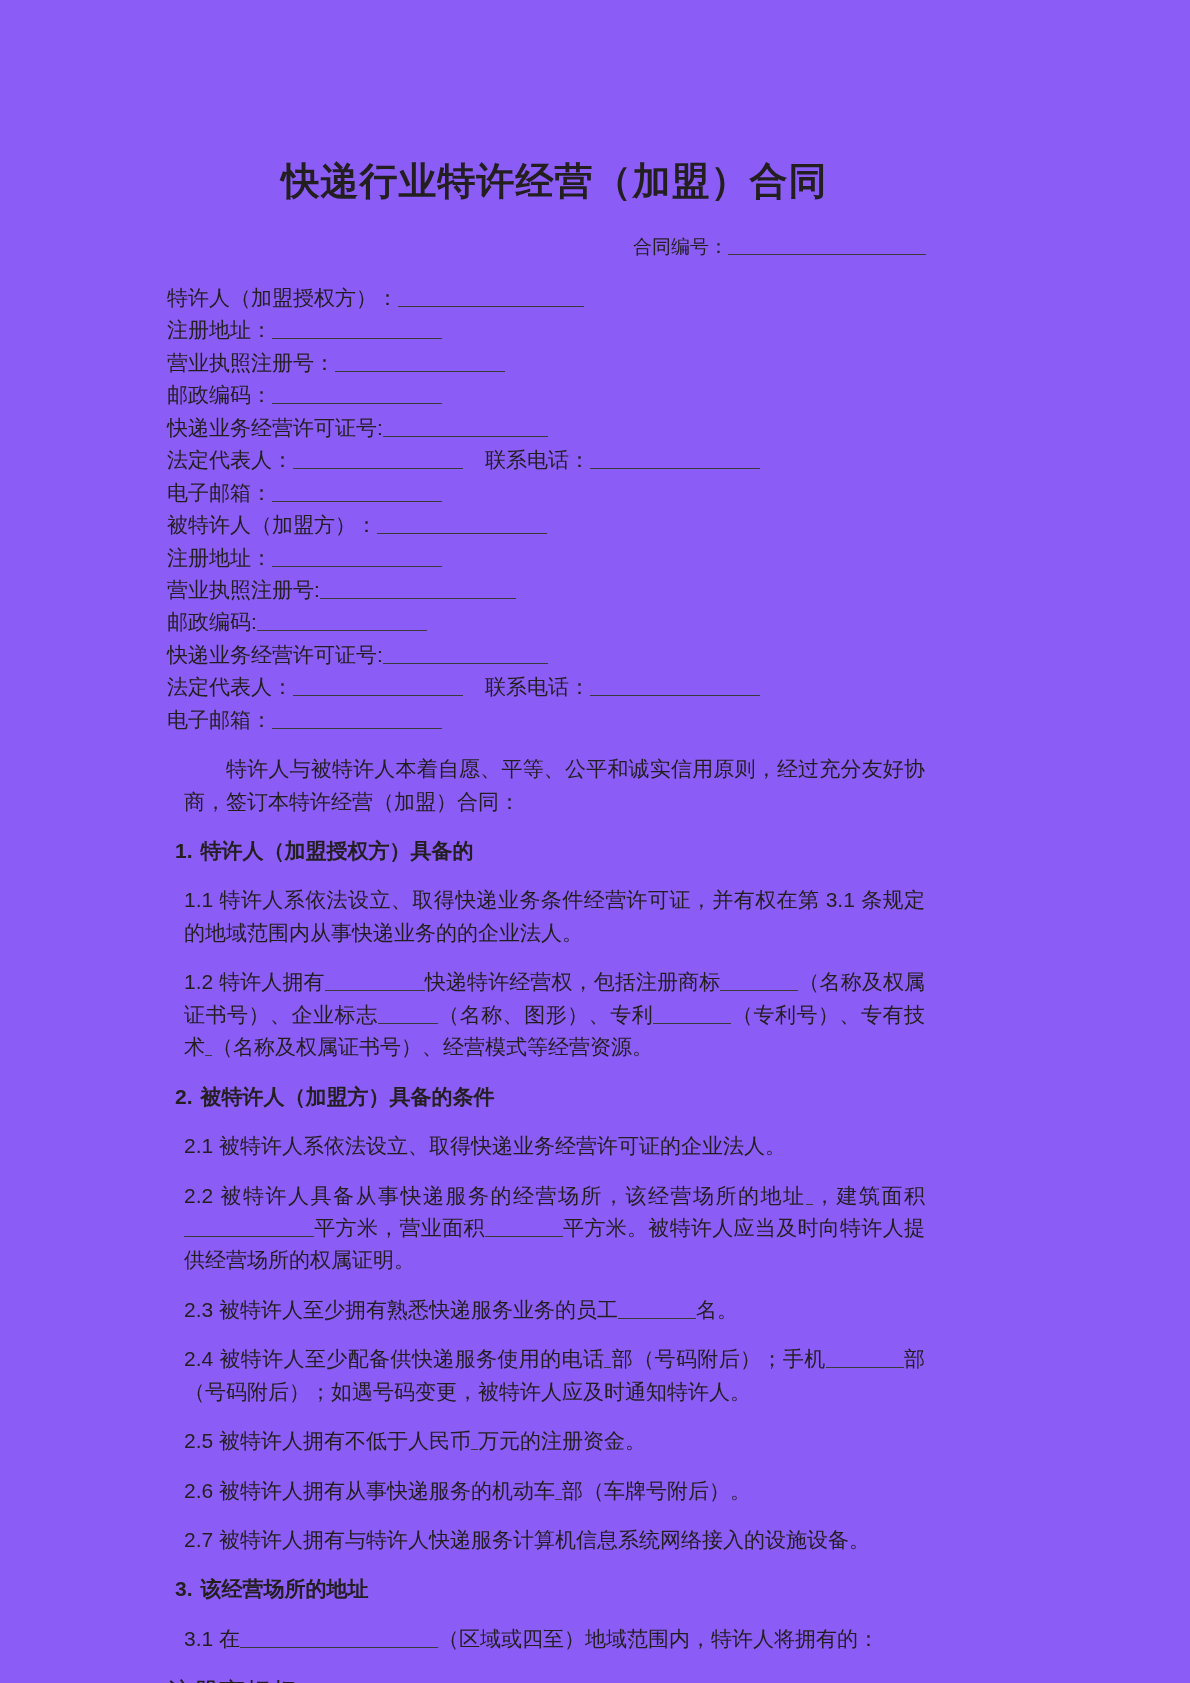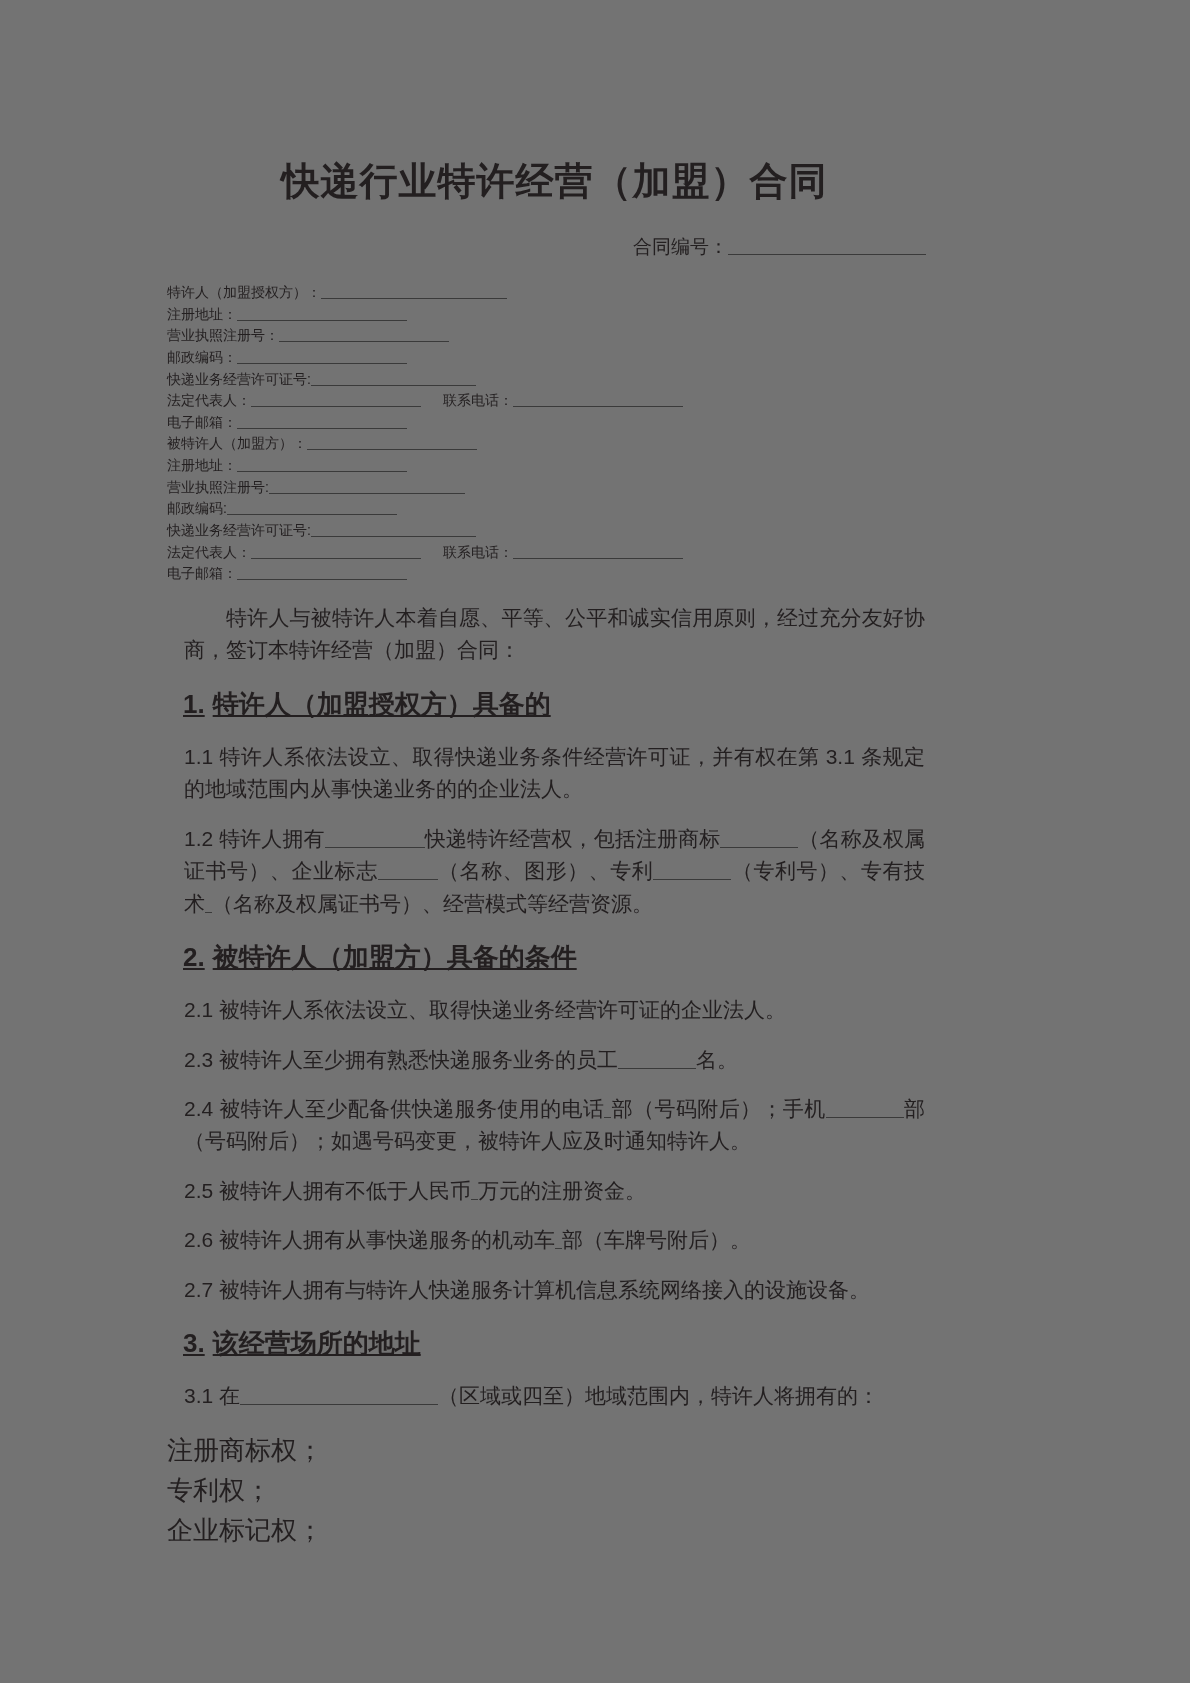--- a/index.html
+++ b/index.html
@@ -4,21 +4,21 @@
 <style>
   html, body {
     margin: 0;
     padding: 0;
     background: #ffffff;
   }
   .page {
     position: relative;
     width: 1190px;
     height: 1683px;
-    background: #737373;
+    background: #8b5cf6;
     margin: 0 auto;
     overflow: hidden;
     font-family: "Liberation Sans", "DejaVu Sans", sans-serif;
     color: #231f20;
     box-sizing: border-box;
   }
   .content {
     position: absolute;
     left: 167px;
     top: 0;
@@ -36,21 +36,21 @@
   }
   .contract-no {
     margin: 11px;
     padding-top: 16px;
     padding-left: 455px;
     font-size: 19px;
     line-height: 1.5;
     white-space: nowrap;
   }
   .field-line {
-    font-size: 14px;
+    font-size: 21px;
     line-height: 1.545;
     margin: 0;
     white-space: nowrap;
   }
   .fields-block {
     padding-top: 10px;
   }
   .blank {
     display: inline-block;
     border-bottom: 1.6px solid #3a3a3a;
@@ -69,25 +69,24 @@
   .gap-phone { display: inline-block; width: 22px; }
   .para {
     font-size: 21px;
     line-height: 1.545;
     margin: 17px;
     text-align: justify;
     text-justify: inter-ideograph;
   }
   .para.indent { text-indent: 2em; }
   .heading {
-    font-size: 26px;
+    font-size: 21px;
     line-height: 1.545;
-    margin: 16px;
+    margin: 8px;
     font-weight: 700;
-    text-decoration: underline;
   }
   .heading .num { margin-right: 8px; }
   .list-item {
     font-size: 26px;
     line-height: 1.545;
     margin: 0;
   }
 </style>
 </head>
 <body>
@@ -157,20 +156,21 @@
       </p>
       <p class="para">1.1 特许人系依法设立、取得快递业务条件经营许可证，并有权在第 3.1 条规定的地域范围内从事快递业务的的企业法人。</p>
       <p class="para"><span>1.2 特许人拥有</span><span class="blank b-md"></span><span>快递特许经营权，包括注册商标</span><span class="blank b-sm"></span><span>（名称及权属证书号）、企业标志</span><span class="blank b-xs"></span><span>（名称、图形）、专利</span><span class="blank b-sm"></span><span>（专利号）、专有技术</span><span class="blank b-tiny"></span><span>（名称及权属证书号）、经营模式等经营资源。</span></p>
     </div>
 
     <div>
       <p class="heading">
         <span class="num">2.</span><span>被特许人（加盟方）具备的条件</span>
       </p>
       <p class="para">2.1 被特许人系依法设立、取得快递业务经营许可证的企业法人。</p>
+      <p class="para"><span>2.2  被特许人具备从事快递服务的经营场所，该经营场所的地址</span><span class="blank b-tiny"></span><span>，建筑面积</span><span class="blank b-lg"></span><span>平方米，营业面积</span><span class="blank b-sm"></span><span>平方米。被特许人应当及时向特许人提供经营场所的权属证明。</span></p>
       <p class="para"><span>2.3 被特许人至少拥有熟悉快递服务业务的员工</span><span class="blank b-sm"></span><span>名。</span></p>
       <p class="para"><span>2.4 被特许人至少配备供快递服务使用的电话</span><span class="blank b-tiny"></span><span>部（号码附后）；手机</span><span class="blank b-sm"></span><span>部（号码附后）；如遇号码变更，被特许人应及时通知特许人。</span></p>
       <p class="para"><span>2.5 被特许人拥有不低于人民币</span><span class="blank b-tiny"></span><span>万元的注册资金。</span></p>
       <p class="para"><span>2.6 被特许人拥有从事快递服务的机动车</span><span class="blank b-tiny"></span><span>部（车牌号附后）。</span></p>
       <p class="para">2.7 被特许人拥有与特许人快递服务计算机信息系统网络接入的设施设备。</p>
     </div>
 
     <div>
       <p class="heading">
         <span class="num">3.</span><span>该经营场所的地址</span>

